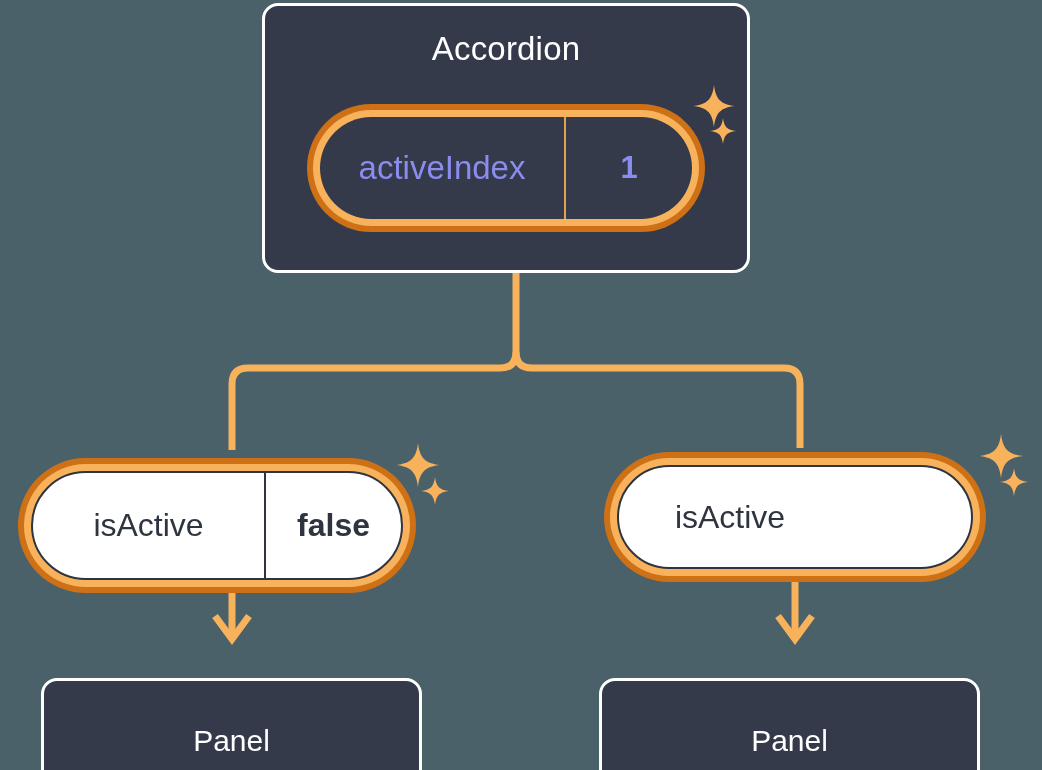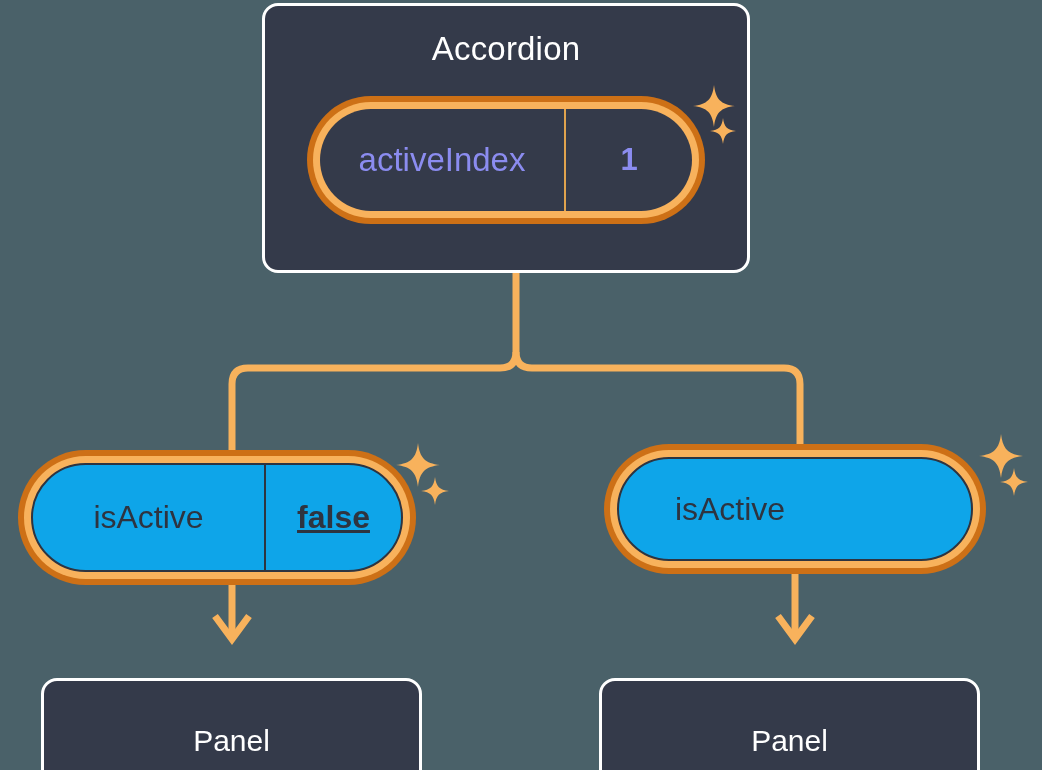--- a/index.html
+++ b/index.html
@@ -77,20 +77,21 @@
     font-size: 30px;
     font-weight: 400;
   }
 
   
   .pill {
     position: absolute;
     box-sizing: border-box;
     display: flex;
     align-items: stretch;
+    margin-top: 8px;
   }
   
   .pill-outer {
     position: absolute;
     inset: 0;
     border-radius: 999px;
     background: #cd7016;
   }
   
   .pill-mid {
@@ -105,21 +106,21 @@
     inset: 13px;
     border-radius: 999px;
     display: flex;
     align-items: stretch;
     overflow: hidden;
   }
   .pill.root-pill .pill-inner {
     background: #343a4a;
   }
   .pill.leaf-pill .pill-inner {
-    background: #0ea5e9;
+    background: #ffffff;
     border: 2px solid #2e3440;
   }
 
   .pill-key, .pill-val {
     display: flex;
     align-items: center;
     justify-content: center;
     box-sizing: border-box;
   }
   .pill.root-pill .pill-key {
@@ -156,21 +157,21 @@
   }
 
   
   .pill.leaf-left {
     left: 18px;
     top: 450px;
     width: 398px;
     height: 135px;
   }
   .pill.leaf-left .pill-key { flex: 0 0 231px; }
-  .pill.leaf-left .pill-val { flex: 1; text-decoration: underline; }
+  .pill.leaf-left .pill-val { flex: 1; }
 
   
   .pill.leaf-right {
     left: 604px;
     top: 444px;
     width: 382px;
     height: 130px;
   }
   .pill.leaf-right .pill-key { flex: 0 0 222px; }
   .pill.leaf-right .pill-val { flex: 1; }

